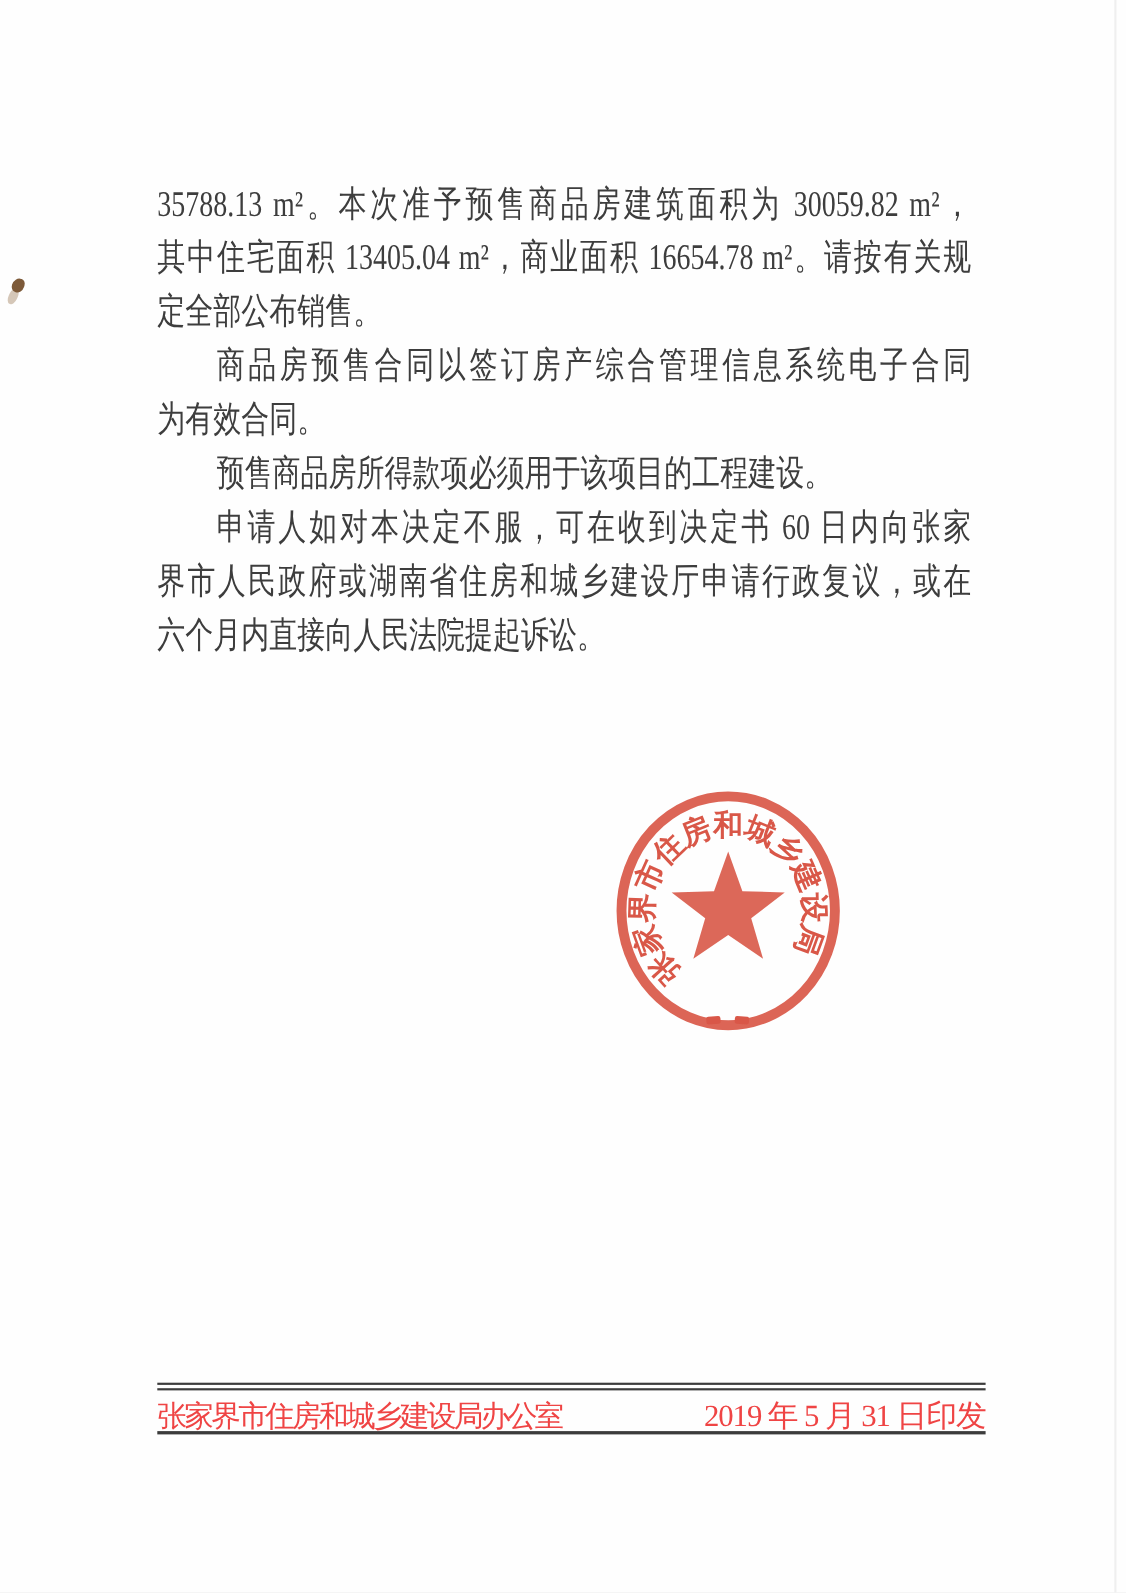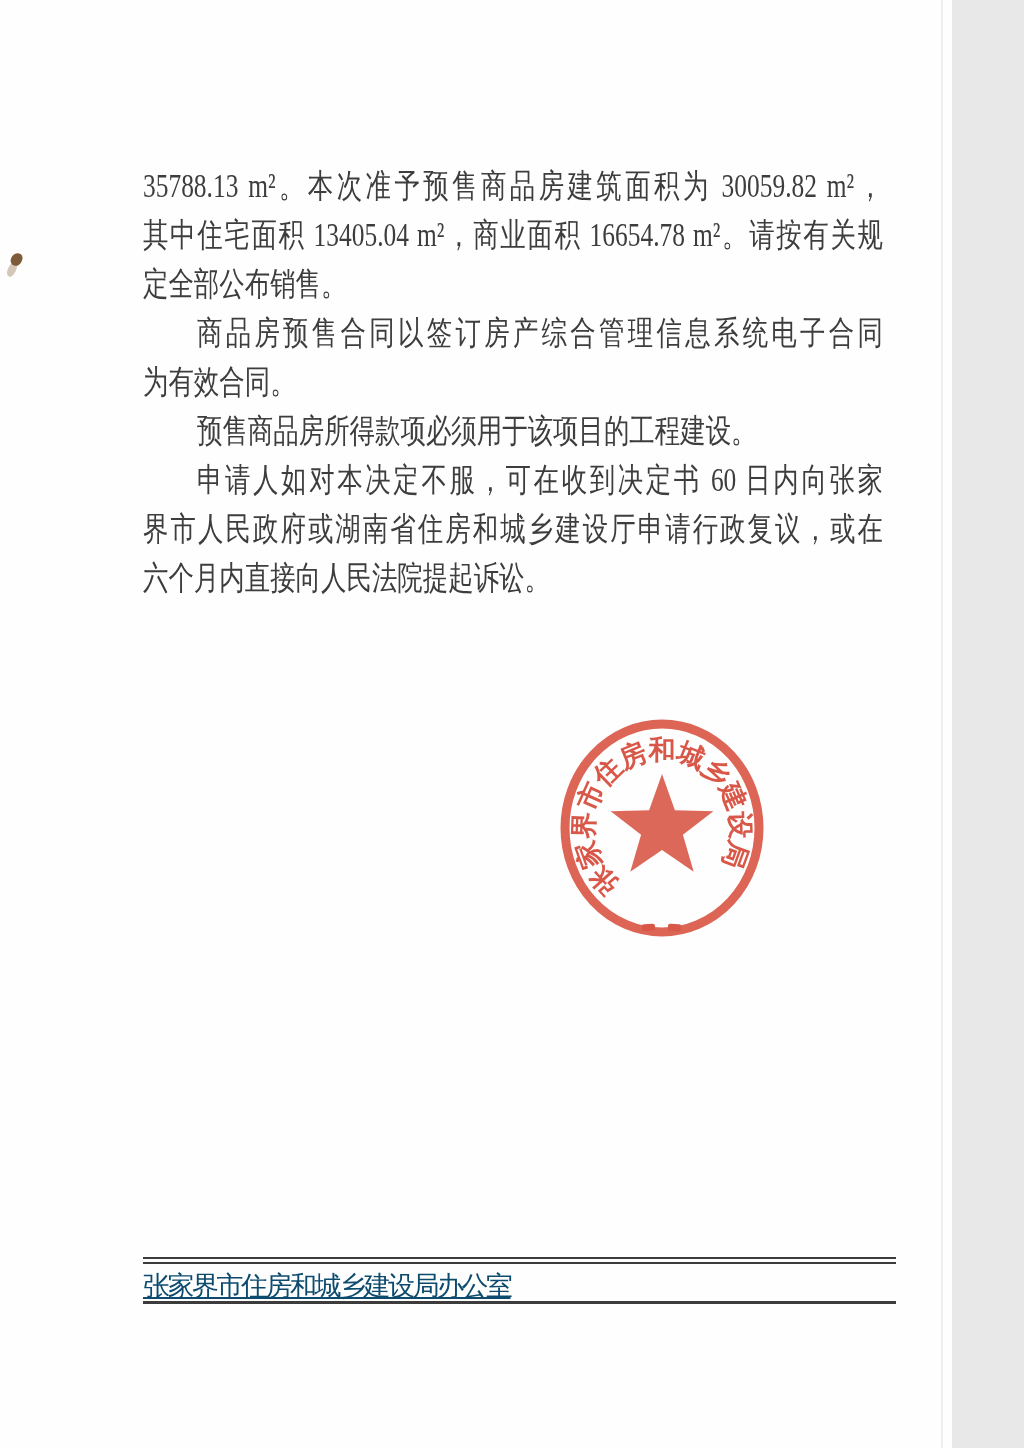--- a/index.html
+++ b/index.html
@@ -1,19 +1,19 @@
 <!DOCTYPE html>
 <html style="--seal-color: #d5402e;"><head>
 <meta charset="utf-8">
 <style>
   * { margin: 0; padding: 0; box-sizing: border-box; }
   html, body { background: #e8e8e8; }
   .page {
     position: relative;
-    width: 952px;
+    width: 1024px;
     height: 1448px;
     background: #fefefe;
     overflow: hidden;
     font-family: "Liberation Serif", "DejaVu Serif", serif;
   }
   
   .scan-edge {
     position: absolute; top: 0; right: 9px; width: 2px; height: 100%;
     background: #efefef;
   }
@@ -63,22 +63,21 @@
     font-size: 27px; font-weight: 600;
     fill: var(--seal-color, #d5402e);
   }
   
   .footer-rule-top1 { position: absolute; left: 143px; top: 1257px; width: 753px; height: 2px; background: #3c3c3c; }
   .footer-rule-top2 { position: absolute; left: 143px; top: 1262px; width: 753px; height: 2px; background: #3c3c3c; }
   .footer-rule-bottom { position: absolute; left: 143px; top: 1301px; width: 753px; height: 3px; background: #3c3c3c; }
   .footer-row {
     position: absolute; left: 143px; top: 1268px; width: 753px;
     display: flex; justify-content: space-between; align-items: center;
-    color: #0c4a6e;
-    text-decoration: underline;
+    color: #ef4444;
   }
   .footer-left  { font-size: 27px; letter-spacing: -2.5px; white-space: nowrap; }
   .footer-right { font-size: 28px; letter-spacing: -1px; white-space: nowrap; }
 </style>
 </head>
 <body>
 
 <div class="page">
 
   <div class="scan-edge"></div>
@@ -121,16 +120,17 @@
         </g>
       <rect x="100" y="218" width="13" height="7" rx="2" fill="var(--seal-color, #d5402e)" transform="rotate(-4 106 221)"></rect>
       <rect x="126" y="218" width="13" height="7" rx="2" fill="var(--seal-color, #d5402e)" transform="rotate(4 132 221)"></rect>
     </svg>
   </div>
 
   <div class="footer-rule-top1"></div>
   <div class="footer-rule-top2"></div>
   <div class="footer-row">
     <span class="footer-left">张家界市住房和城乡建设局办公室</span>
+    <span class="footer-right">2019 年 5 月 31 日印发</span>
   </div>
   <div class="footer-rule-bottom"></div>
 
 </div>
 
 </body></html>

